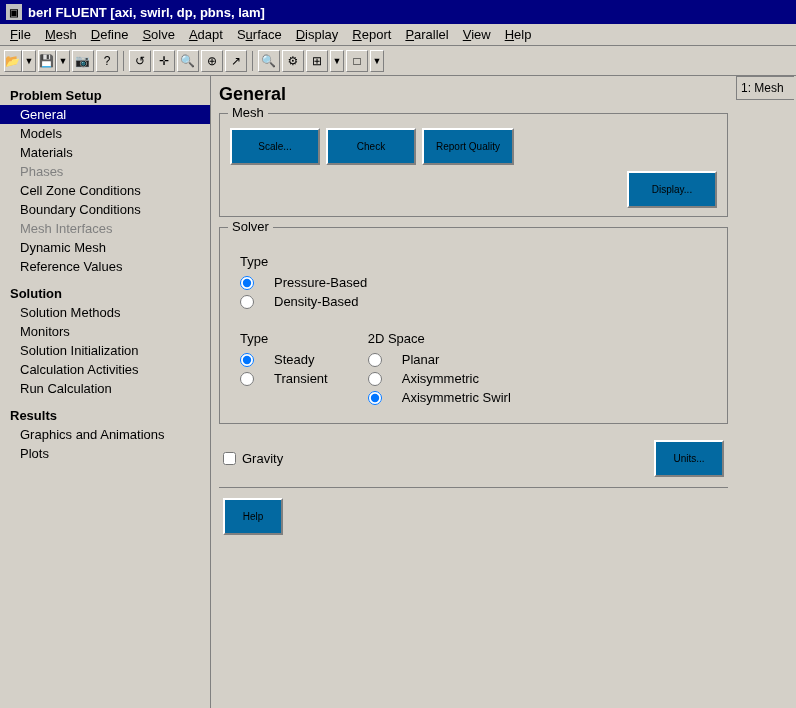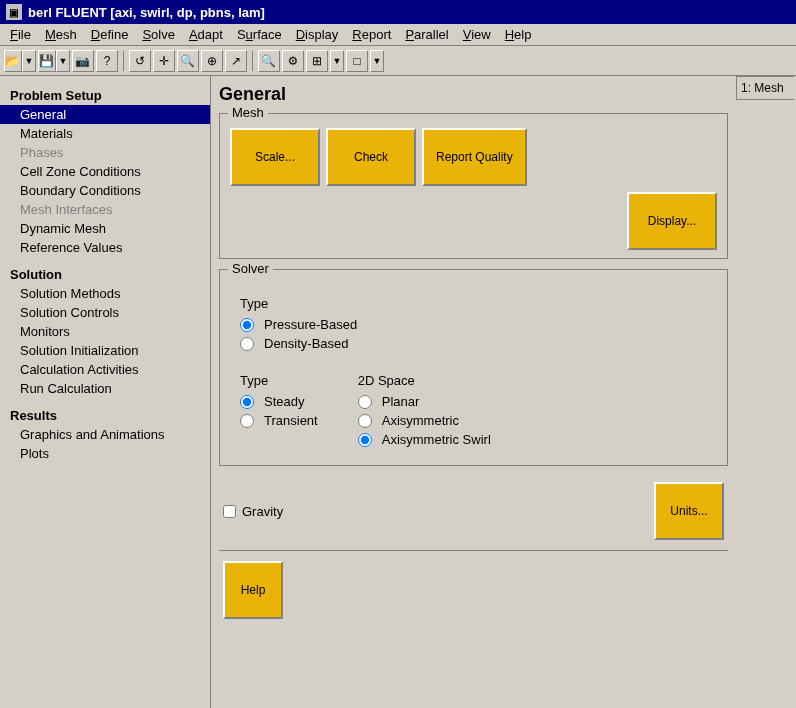--- a/index.html
+++ b/index.html
@@ -156,36 +156,36 @@
       top: -9px;
       left: 8px;
       background: #d4d0c8;
       padding: 0 4px;
       font-size: 13px;
       font-weight: normal;
     }
 
     
     .win-btn {
-      background: #eab308;
+      background: #0369a1;
       border: 2px solid;
       border-top-color: #ffffff;
       border-left-color: #ffffff;
       border-right-color: #808080;
       border-bottom-color: #808080;
-      padding: 20px 12px;
-      font-size: 12px;
+      padding: 11px 12px;
+      font-size: 10px;
       cursor: pointer;
       min-width: 90px;
       text-align: center;
     }
     .radio-label {
       display: flex;
       align-items: center;
-      gap: 10px;
+      gap: 20px;
       cursor: pointer;
       font-size: 13px;
     }
     .radio-input {
       width: 14px;
       height: 14px;
       cursor: pointer;
     }
 
     
@@ -303,31 +303,31 @@
     <div class="toolbar-btn" style="width:14px; font-size:9px;">▼</div>
   </div>
 </div>
 
 <div class="main-container">
 
   <div class="sidebar">
 
     <div class="sidebar-section-label">Problem Setup</div>
     <div class="sidebar-item selected">General</div>
+    <div class="sidebar-item">Models</div>
     <div class="sidebar-item">Materials</div>
     <div class="sidebar-item disabled">Phases</div>
     <div class="sidebar-item">Cell Zone Conditions</div>
     <div class="sidebar-item">Boundary Conditions</div>
     <div class="sidebar-item disabled">Mesh Interfaces</div>
     <div class="sidebar-item">Dynamic Mesh</div>
     <div class="sidebar-item">Reference Values</div>
 
     <div class="sidebar-section-label" style="margin-top:6px;">Solution</div>
     <div class="sidebar-item">Solution Methods</div>
-    <div class="sidebar-item">Solution Controls</div>
     <div class="sidebar-item">Monitors</div>
     <div class="sidebar-item">Solution Initialization</div>
     <div class="sidebar-item">Calculation Activities</div>
     <div class="sidebar-item">Run Calculation</div>
 
     <div class="sidebar-section-label" style="margin-top:6px;">Results</div>
     <div class="sidebar-item">Graphics and Animations</div>
     <div class="sidebar-item">Plots</div>
   </div>
 

